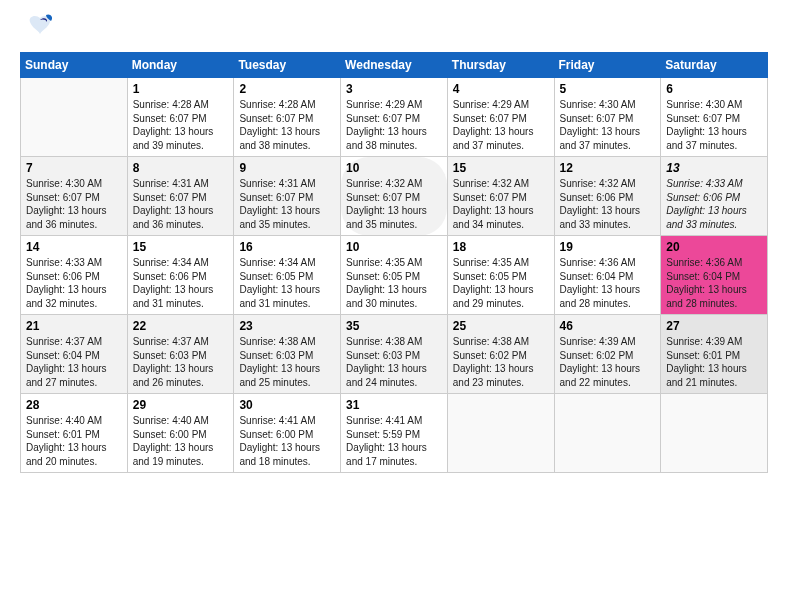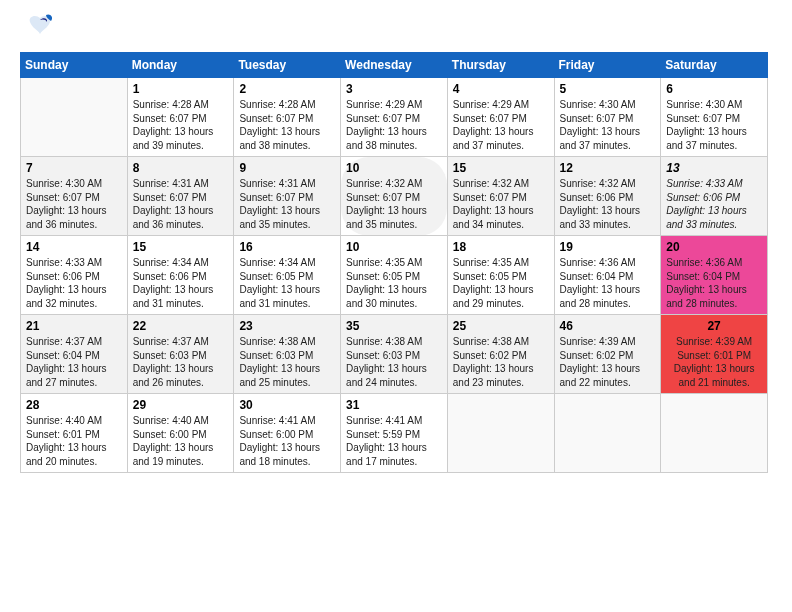--- a/index.html
+++ b/index.html
@@ -180,21 +180,21 @@
             <div class="day-info">Sunrise: 4:38 AM<br>Sunset: 6:03 PM<br>Daylight: 13 hours and 24 minutes.</div>
           </td>
           <td style="background: rgb(242, 242, 242);">
             <div class="day-number">25</div>
             <div class="day-info">Sunrise: 4:38 AM<br>Sunset: 6:02 PM<br>Daylight: 13 hours and 23 minutes.</div>
           </td>
           <td style="background: rgb(242, 242, 242);">
             <div class="day-number">46</div>
             <div class="day-info">Sunrise: 4:39 AM<br>Sunset: 6:02 PM<br>Daylight: 13 hours and 22 minutes.</div>
           </td>
-          <td style="background: #ef4444; text-align: center;">
+          <td style="background: #e5e5e5;">
             <div class="day-number">27</div>
             <div class="day-info">Sunrise: 4:39 AM<br>Sunset: 6:01 PM<br>Daylight: 13 hours and 21 minutes.</div>
           </td>
         </tr>
         <tr class="week-row">
           <td style="background: rgb(255, 255, 255);">
             <div class="day-number">28</div>
             <div class="day-info">Sunrise: 4:40 AM<br>Sunset: 6:01 PM<br>Daylight: 13 hours and 20 minutes.</div>
           </td>
           <td style="background: rgb(255, 255, 255);">

